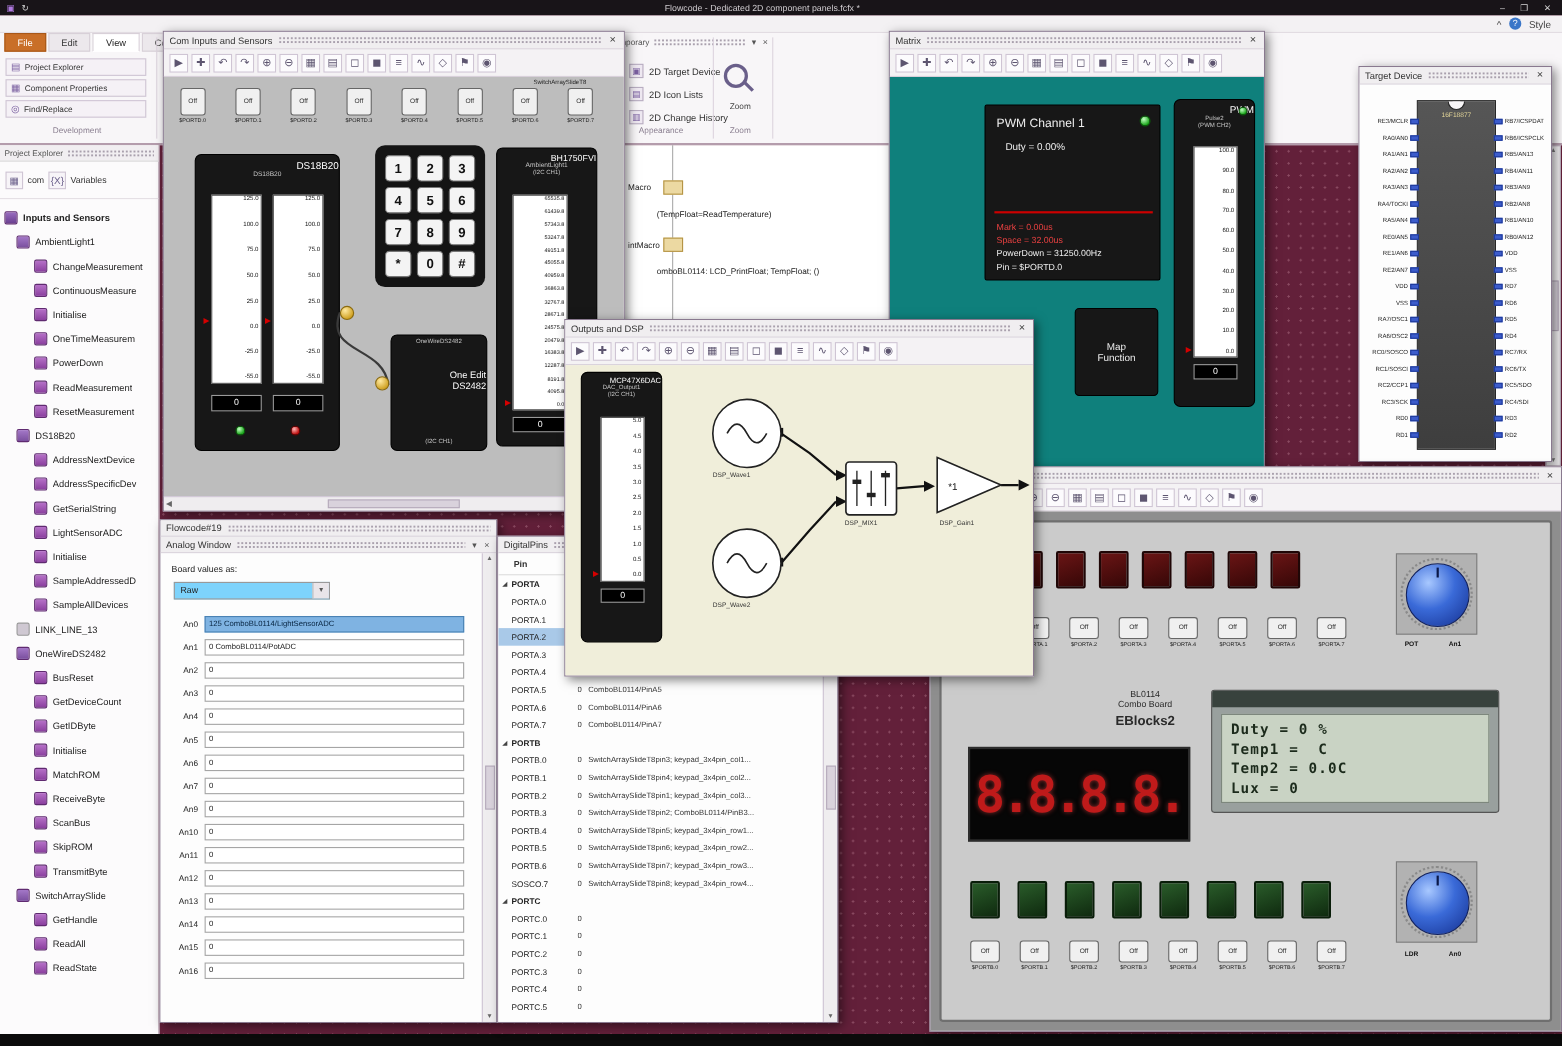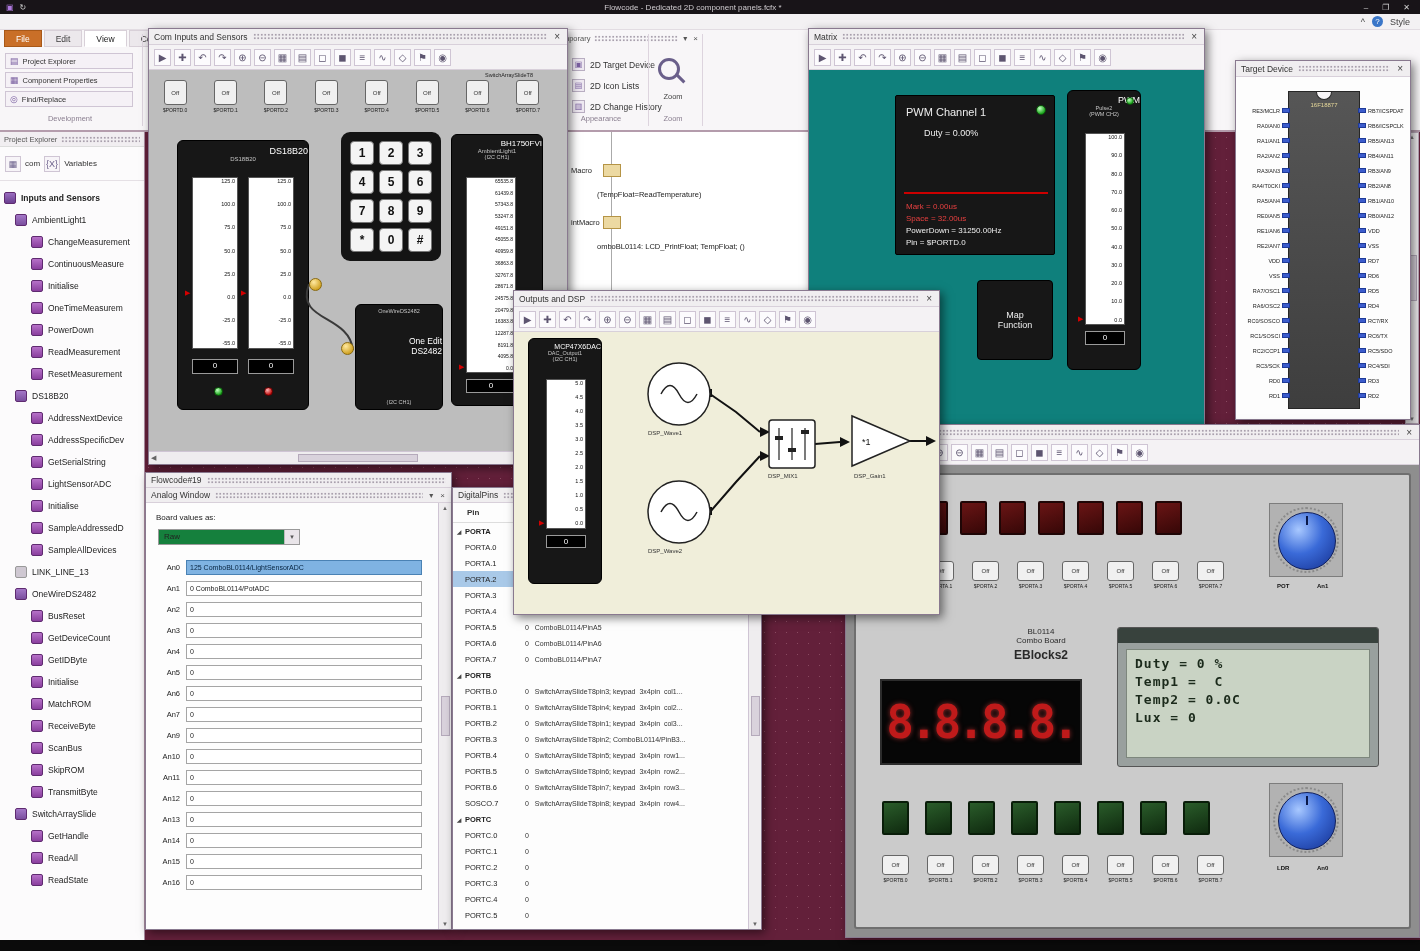--- a/index.html
+++ b/index.html
@@ -102,21 +102,21 @@
   .pincol{position:absolute;display:flex;flex-direction:column;justify-content:space-between}
   .pinrow{display:flex;align-items:center;gap:2px;height:15px}
   .pname{font-size:5.5px;color:#222;white-space:nowrap;overflow:hidden;flex:1}
   .pincol.lft .pname{text-align:right}
   .pinsq{width:8px;height:5px;background:#3c5ccc;border:1px solid #1e3a99;flex:none}
   
   .arow{display:flex;align-items:center;height:21px}
   .aname{width:40px;text-align:right;font-size:7.5px;color:#222;padding-right:6px}
   .afield{width:236px;height:15px;border:1px solid #a5a5a5;background:#fff;font-size:7px;color:#222;line-height:13px;padding-left:3px;white-space:pre;overflow:hidden}
   .arow.hl .afield{background:#7fb3e2;border-color:#4a82b4;color:#06233f}
-  .drop{position:absolute;display:flex;border:1px solid #999;background:#15803d;height:16px}
+  .drop{position:absolute;display:flex;border:1px solid #999;background:#7dd3fc;height:16px}
   .dropval{flex:1;font-size:8px;color:#222;line-height:14px;padding-left:5px}
   .droparr{width:15px;background:#e9e5e9;border-left:1px solid #bbb;font-size:7px;text-align:center;line-height:14px;color:#555}
   
   .drow{display:flex;align-items:center;height:16px;font-size:7.5px;color:#222}
   .dcaret{width:12px;text-align:center;font-size:6px;color:#444}
   .dname{width:60px;white-space:nowrap}
   .drow.group .dname{font-weight:bold}
   .dval{flex:1;white-space:pre;overflow:hidden;font-size:7px;color:#333}
   .drow.hl{background:#a9c9e8}
   
@@ -798,21 +798,21 @@
         <div class="bc-sub" style="font-size:6px;margin-top:200px">Lux</div>
       </div>
     </div>
     <div class="hscroll">
       <span>◀</span>
       <span class="hthumb"></span>
       <span>▶</span>
     </div>
   </div>
 
-  <div class="panel" style="left:808px;top:28px;width:397px;height:400px">
+  <div class="panel" style="left:808px;top:28px;width:342px;height:400px">
     <div class="ptitle">
       <span class="ptname">Matrix</span>
       <span class="dots"></span>
       <span class="pclose">×</span>
     </div>
     <div class="ptools">
 
     <span class="tico">▶</span>
         <span class="tico">✚</span>
         <span class="tico">↶</span>
@@ -826,21 +826,21 @@
         <span class="tico">≡</span>
         <span class="tico">∿</span>
         <span class="tico">◇</span>
         <span class="tico">⚑</span>
         <span class="tico">◉</span>
       </div>
     <div class="abs" style="left:0;top:41px;right:0;bottom:0;background:#0f807c;overflow:hidden">
       <div class="bcomp" style="left:86px;top:25px;width:160px;height:160px;border-radius:2px">
         <span class="pwmtext" style="left:10px;top:10px;font-size:11px">PWM Channel 1</span>
         <span class="led ledg" style="right:8px;top:9px;width:10px;height:10px"></span>
-        <span class="pwmtext" style="left:28px;top:32px;font-size:9px">Duty = 0.00%</span>
+        <span class="pwmtext" style="left:18px;top:32px;font-size:9px">Duty = 0.00%</span>
         <div class="abs" style="left:8px;top:96px;width:144px;height:2px;background:#c00"></div>
         <span class="pwmtext pwmred" style="left:10px;top:106px">Mark = 0.00us</span>
         <span class="pwmtext pwmred" style="left:10px;top:118px">Space = 32.00us</span>
         <span class="pwmtext" style="left:10px;top:130px">PowerDown = 31250.00Hz</span>
         <span class="pwmtext" style="left:10px;top:142px">Pin = $PORTD.0</span>
       </div>
       <div class="bcomp" style="left:258px;top:20px;width:74px;height:280px">
         <div class="bc-title" style="font-size:9px;margin-top:4px">PWM</div>
         <span class="led ledg" style="right:6px;top:6px;width:8px;height:8px"></span>
         <div class="bc-sub" style="font-size:5.5px">Pulse2</div>
@@ -1243,21 +1243,21 @@
         </div>
 
         <div class="sevenseg" style="left:24px;top:204px;width:202px;height:86px">
 
         <span class="segdigit">8.</span>
             <span class="segdigit">8.</span>
             <span class="segdigit">8.</span>
             <span class="segdigit">8.</span>
           </div>
 
-        <div class="lcd" style="left:261px;top:152px;width:262px;height:140px">
+        <div class="lcd" style="left:245px;top:152px;width:262px;height:112px">
           <div class="lcdtop"></div>
           <div class="lcdscreen">
 
           <div class="lcdline">Duty = 0 %</div>
               <div class="lcdline">Temp1 =  C</div>
               <div class="lcdline">Temp2 = 0.0C</div>
               <div class="lcdline">Lux = 0</div>
             </div>
         </div>
 

